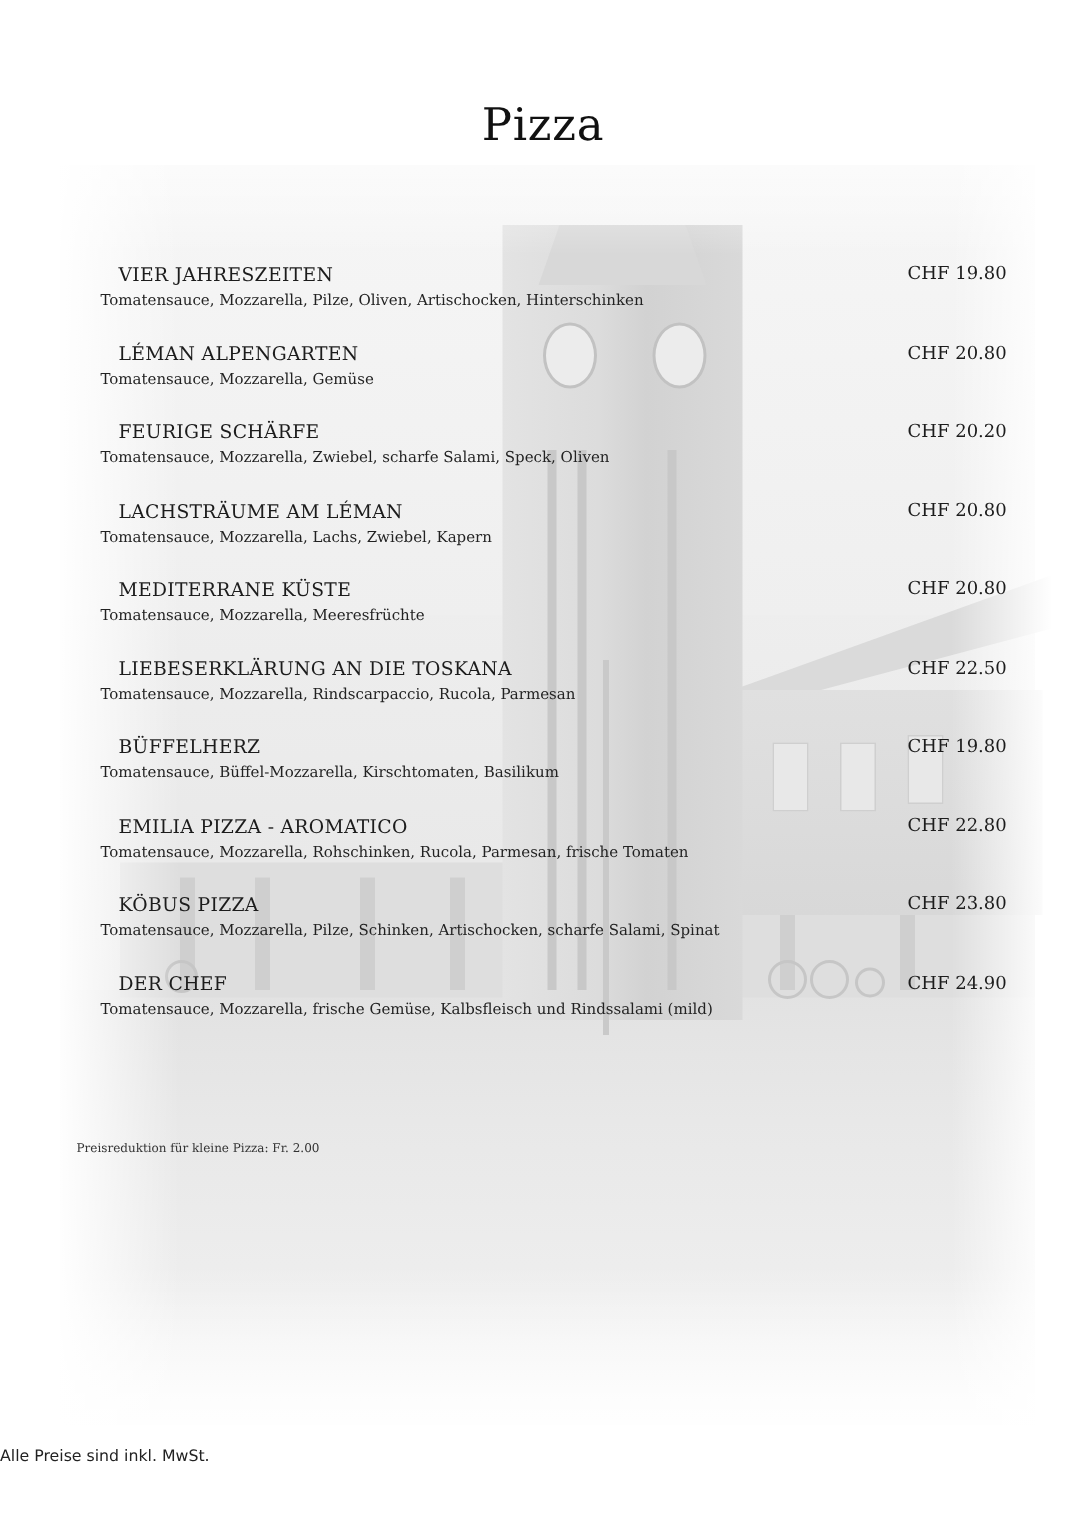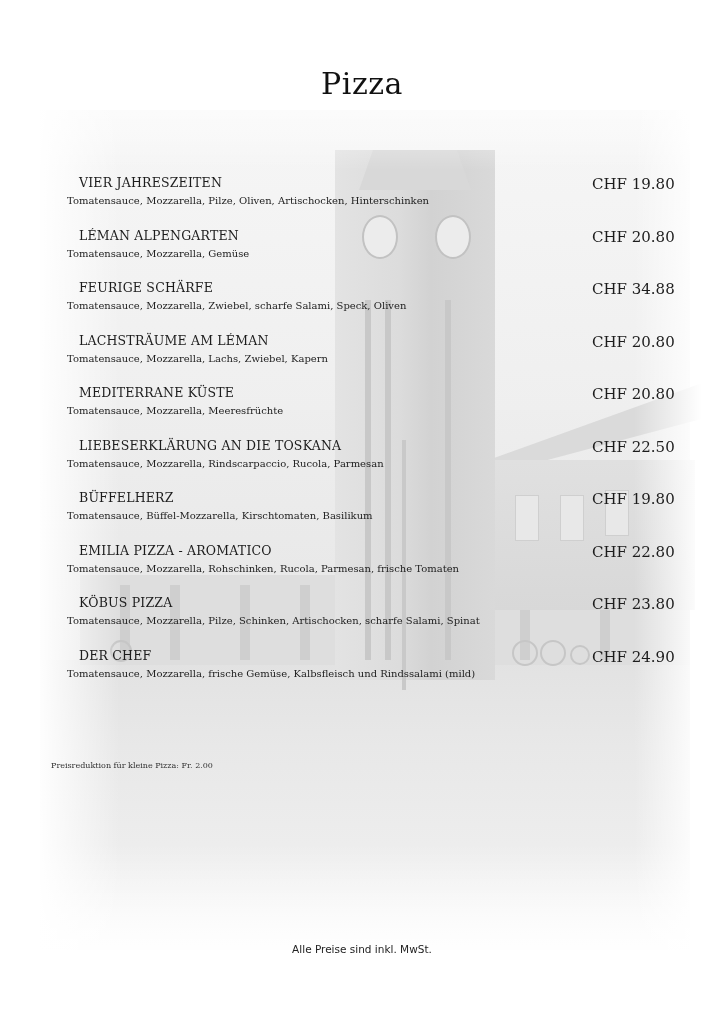--- a/index.html
+++ b/index.html
@@ -40,24 +40,24 @@
       background: linear-gradient(0deg, #ffffff 35%, rgba(255,255,255,0)); }
 
     .content { position: absolute; left: 0; top: 0; width: 724px; height: 752px; }
     .title { position: absolute; left: 0; top: 66px; width: 724px; text-align: center;
       font-size: 30px; font-weight: normal; color: #111; letter-spacing: 0.5px; }
 
     .menu { position: absolute; left: 67px; top: 175px; width: 590px; }
     .item { position: relative; height: 52.5px; }
     .item-name { position: absolute; left: 0; top: 0; font-size: 12.5px; color: #1c1c1c; letter-spacing: 0.2px; margin-left: 12px; }
     .item-desc { position: absolute; left: 0; top: 20px; font-size: 10px; color: #222; }
-    .item-price { position: absolute; left: 525px; top: 0; font-size: 15px; color: #1c1c1c; white-space: nowrap; }
+    .item-price { position: absolute; left: 538px; top: 0; font-size: 12px; color: #1c1c1c; white-space: nowrap; }
 
     .note { position: absolute; left: 51px; top: 761px; font-size: 8px; color: #333; }
-    .footer { position: absolute; left: 0; top: 943px; width: 724px; text-align: center;
+    .footer { position: absolute; left: 0; top: 965px; width: 724px; text-align: left;
       font-family: "DejaVu Sans", "Liberation Sans", sans-serif; font-size: 10.5px; color: #222; }
   </style>
 </head>
 <body>
 
 <div class="bg">
   <div class="bg-photo">
     <div class="sky"></div>
   </div>
   <div class="street"></div>
@@ -104,21 +104,21 @@
       <div class="item-price">CHF 19.80</div>
     </div>
     <div class="item">
       <div class="item-name">LÉMAN ALPENGARTEN</div>
       <div class="item-desc">Tomatensauce, Mozzarella, Gemüse</div>
       <div class="item-price">CHF 20.80</div>
     </div>
     <div class="item">
       <div class="item-name">FEURIGE SCHÄRFE</div>
       <div class="item-desc">Tomatensauce, Mozzarella, Zwiebel, scharfe Salami, Speck, Oliven</div>
-      <div class="item-price">CHF 34.88</div>
+      <div class="item-price">CHF 20.20</div>
     </div>
     <div class="item">
       <div class="item-name">LACHSTRÄUME AM LÉMAN</div>
       <div class="item-desc">Tomatensauce, Mozzarella, Lachs, Zwiebel, Kapern</div>
       <div class="item-price">CHF 20.80</div>
     </div>
     <div class="item">
       <div class="item-name">MEDITERRANE KÜSTE</div>
       <div class="item-desc">Tomatensauce, Mozzarella, Meeresfrüchte</div>
       <div class="item-price">CHF 20.80</div>

